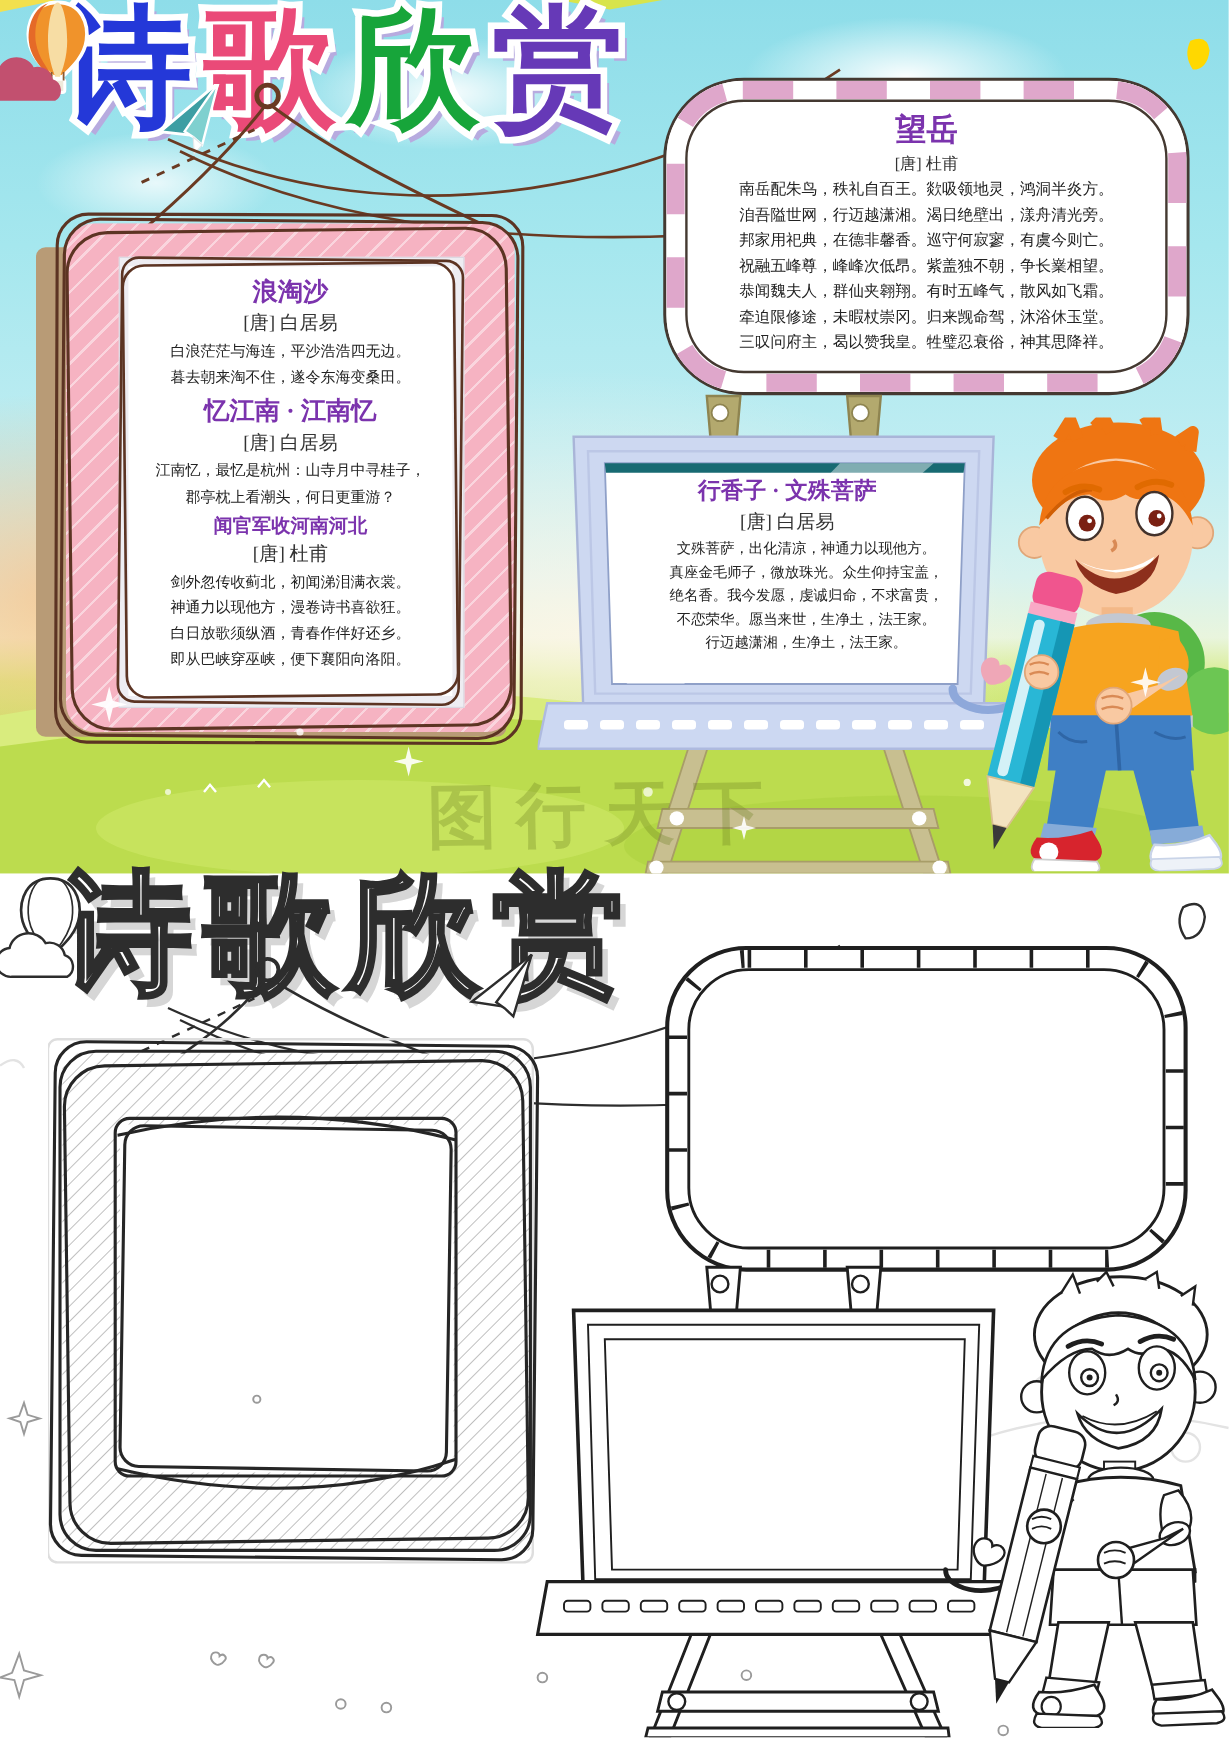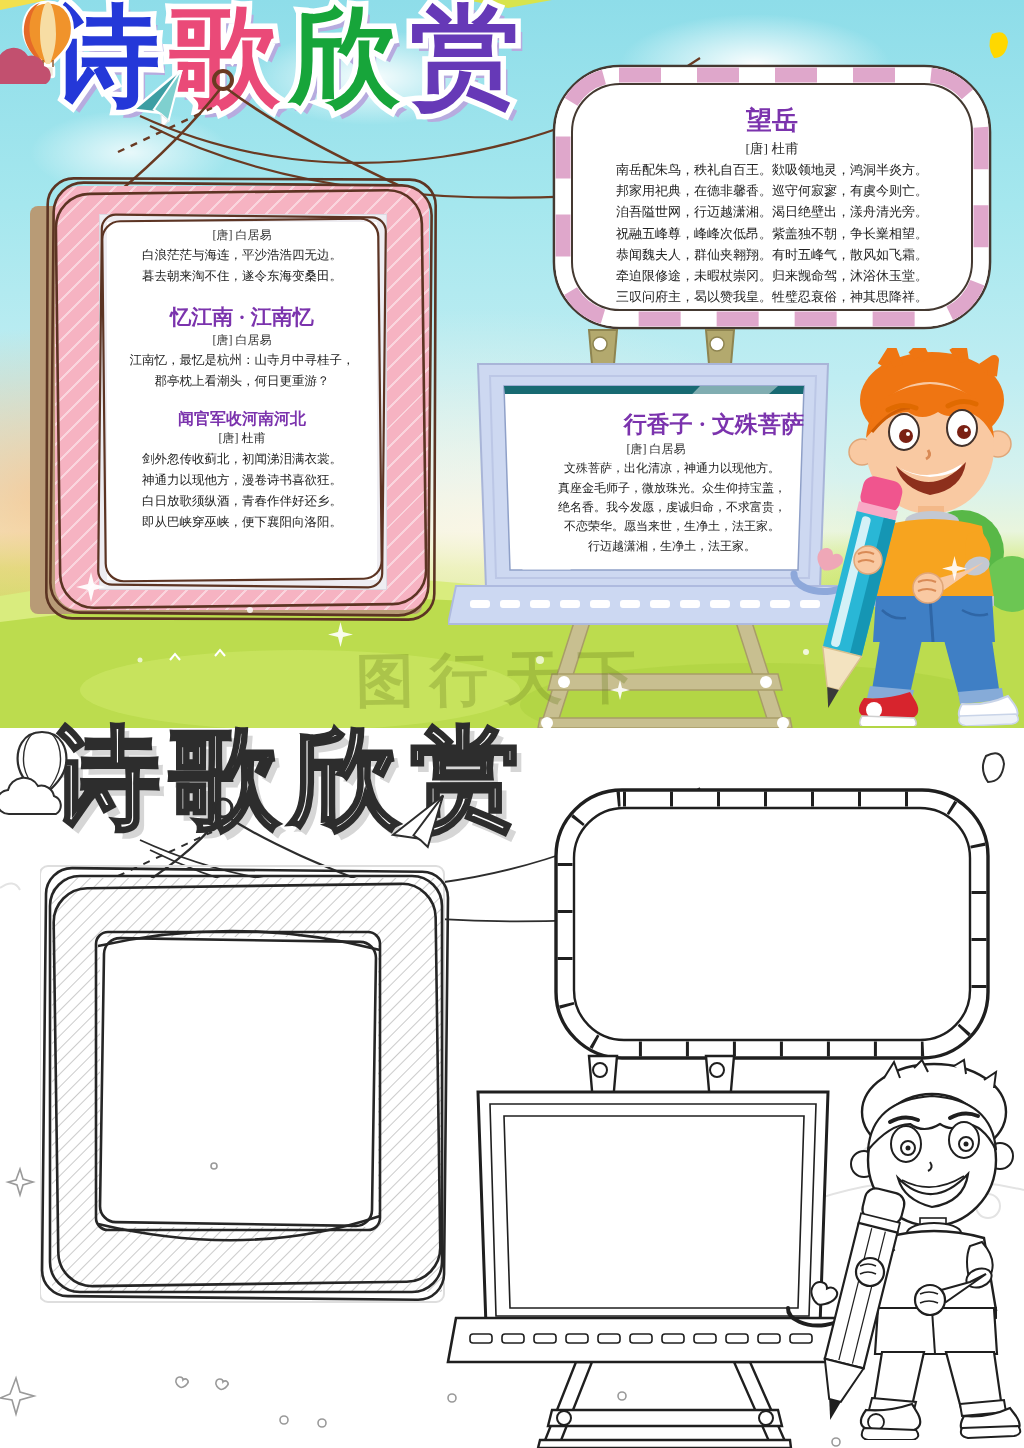--- a/index.html
+++ b/index.html
@@ -32,30 +32,30 @@
 
   
   .pf-shadow{left:30px;top:206px;width:392px;height:408px;background:#b89b76;border-radius:8px;}
   .pf-body{left:55px;top:186px;width:374px;height:424px;border-radius:24px;
     background:repeating-linear-gradient(135deg, rgba(255,255,255,.45) 0 2px, rgba(255,255,255,0) 2px 14px), #f6b3c2;}
   .pf-paper{left:99px;top:214px;width:286px;height:374px;background:#eeedf2;border:1px solid #dcd9e2;}
   .pf-paper-in{left:107px;top:222px;width:270px;height:358px;background:#fff;}
   .pf-text{left:110px;top:226px;width:264px;text-align:center;}
 
   .ptitle{font-family:"Liberation Serif","DejaVu Serif",serif;font-weight:bold;
-          color:#7b33ad;font-size:21px;line-height:1.3;margin-top:16px;}
-  .pauthor{font-family:"Liberation Serif","DejaVu Serif",serif;color:#333;font-size:12px;line-height:1.6;}
+          color:#7b33ad;font-size:21px;line-height:1.3;margin-top:4px;}
+  .pauthor{font-family:"Liberation Serif","DejaVu Serif",serif;color:#333;font-size:16px;line-height:1.6;}
   .pline{font-family:Liberation Sans, sans-serif;color:#222;font-size:12.5px;line-height:1.7;}
 
   .wy-text{left:585px;top:88px;width:374px;text-align:center;}
   .wy-text .ptitle{font-size:26px;}
   .wy-text .pline{font-size:13px;line-height:1.62;}
 
   .ez-text{left:508px;top:394px;width:296px;text-align:center;}
-  .ez-text .ptitle{font-size:23px;text-align:right;}
+  .ez-text .ptitle{font-size:19px;}
   .ez-text .pline{font-size:12px;line-height:1.62;padding-left:32px;}
 
   .watermark{left:356px;top:640px;width:340px;font-family:"Liberation Serif",serif;font-weight:bold;
      font-size:58px;letter-spacing:16px;color:rgba(105,125,30,.30);transform:rotate(-1deg);white-space:nowrap;}
 
   
   .bw-bg{left:0;top:728px;width:1024px;height:720px;background:#ffffff;}
 </style>
 </head>
 <body>
@@ -131,20 +131,21 @@
 <div class="abs pf-paper"></div>
 <div class="abs pf-paper-in"></div>
 <svg class="abs" style="left:92px;top:206px;" width="300" height="390" viewBox="0 0 300 390">
   <g fill="none" stroke="#5c3423" stroke-width="2.2">
     <rect x="8" y="10" width="284" height="370" rx="14" transform="rotate(.6 150 195)"></rect>
     <rect x="12" y="14" width="276" height="360" rx="18" transform="rotate(-.6 150 195)"></rect>
   </g>
 </svg>
 
 <div class="abs pf-text">
+  <div class="ptitle">浪淘沙</div>
   <div class="pauthor">[唐] 白居易</div>
   <div class="pline">白浪茫茫与海连，平沙浩浩四无边。</div>
   <div class="pline">暮去朝来淘不住，遂令东海变桑田。</div>
   <div class="ptitle">忆江南 · 江南忆</div>
   <div class="pauthor">[唐] 白居易</div>
   <div class="pline">江南忆，最忆是杭州：山寺月中寻桂子，</div>
   <div class="pline">郡亭枕上看潮头，何日更重游？</div>
   <div class="ptitle" style="font-size:16px;">闻官军收河南河北</div>
   <div class="pauthor">[唐] 杜甫</div>
   <div class="pline">剑外忽传收蓟北，初闻涕泪满衣裳。</div>
@@ -156,22 +157,22 @@
 <svg class="abs" style="left:548px;top:58px;" width="448" height="280" viewBox="0 0 448 280">
   <rect x="6" y="8" width="436" height="262" rx="66" fill="#ffffff" stroke="#443931" stroke-width="2.6"></rect>
   <rect x="15" y="17" width="418" height="244" rx="56" fill="none" stroke="#ffffff" stroke-width="15"></rect>
   <rect x="15" y="17" width="418" height="244" rx="56" fill="none" stroke="#dfa7cb" stroke-width="15" stroke-dasharray="42 36"></rect>
   <rect x="24" y="26" width="400" height="226" rx="48" fill="#ffffff" stroke="#443931" stroke-width="2"></rect>
 </svg>
 <div class="abs wy-text">
   <div class="ptitle">望岳</div>
   <div class="pauthor" style="font-size:13.5px;">[唐] 杜甫</div>
   <div class="pline">南岳配朱鸟，秩礼自百王。欻吸领地灵，鸿洞半炎方。</div>
+  <div class="pline">洎吾隘世网，行迈越潇湘。渴日绝壁出，漾舟清光旁。</div>
   <div class="pline">邦家用祀典，在德非馨香。巡守何寂寥，有虞今则亡。</div>
-  <div class="pline">洎吾隘世网，行迈越潇湘。渴日绝壁出，漾舟清光旁。</div>
   <div class="pline">祝融五峰尊，峰峰次低昂。紫盖独不朝，争长嶪相望。</div>
   <div class="pline">恭闻魏夫人，群仙夹翱翔。有时五峰气，散风如飞霜。</div>
   <div class="pline">牵迫限修途，未暇杖崇冈。归来觊命驾，沐浴休玉堂。</div>
   <div class="pline">三叹问府主，曷以赞我皇。牲璧忍衰俗，神其思降祥。</div>
 </div>
 
 <svg class="abs" style="left:583px;top:328px;" width="40" height="50" viewBox="0 0 40 50">
   <polygon points="6,2 34,2 30,48 10,48" fill="#b3a96e" stroke="#8e8450" stroke-width="2"></polygon>
   <circle cx="17" cy="16" r="7" fill="#fff" stroke="#8e8450" stroke-width="1.5"></circle>
 </svg>

